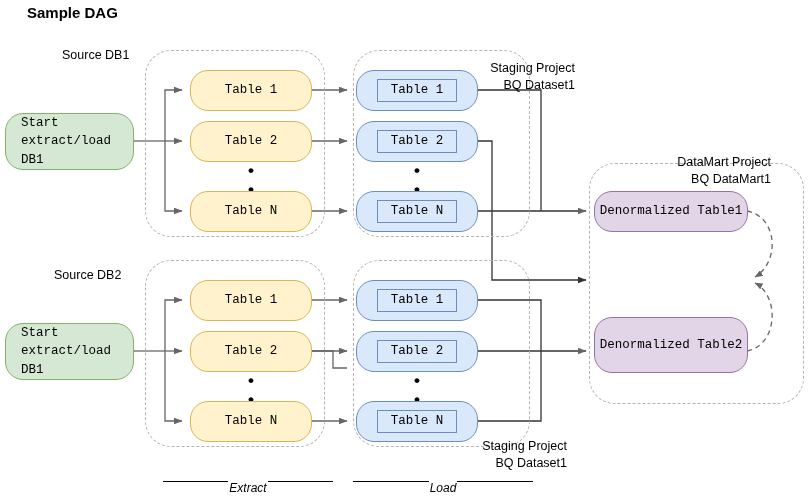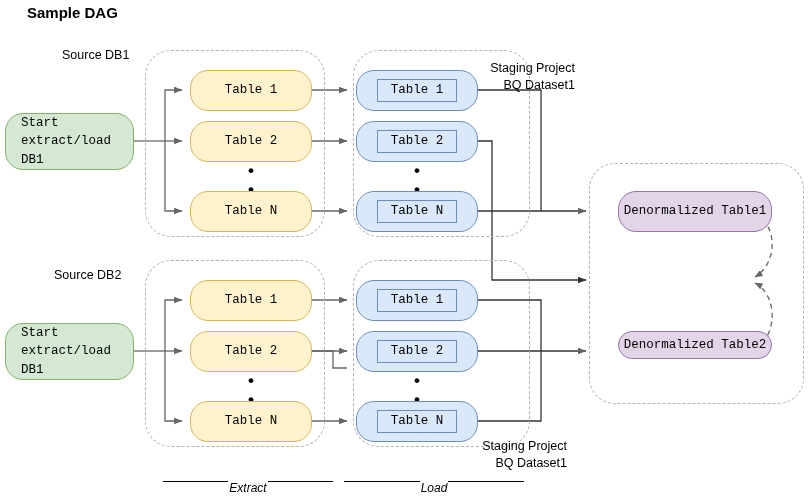--- a/index.html
+++ b/index.html
@@ -51,21 +51,20 @@
     background: #fff2cc;
     border: 1.3px solid #d6b656;
   }
   .node-blue {
     background: #dae8fc;
     border: 1.3px solid #6c8ebf;
   }
   .node-purple {
     background: #e1d5e7;
     border: 1.3px solid #9673a6;
-    margin-left: 24px;
   }
   .inner-box {
     border: 1.2px solid #6c8ebf;
     background: transparent;
     padding: 3px 13px;
     font-size: 12.5px;
     line-height: 1.2;
   }
   .group-box {
     position: absolute;
@@ -184,20 +183,22 @@
   <div class="group-box" style="left:145px; top:260px; width:180px; height:187px;"></div>
   <div class="group-box" style="left:353px; top:260px; width:177px; height:187px;"></div>
   <div class="group-box" style="left:589px; top:163px; width:215px; height:241px;"></div>
 
   <div class="caption" style="left:62px; top:47px;">Source DB1</div>
   <div class="caption" style="left:54px; top:267px;text-align:right;">Source DB2</div>
   <div class="caption right" style="left:410px; top:60px; width:165px;">Staging Project
 BQ Dataset1</div>
   <div class="caption right" style="left:400px; top:438px; width:167px;">Staging Project
 BQ Dataset1</div>
+  <div class="caption right" style="left:620px; top:154px; width:151px;">DataMart Project
+BQ DataMart1</div>
 
   <div class="node node-green" style="left:5px; top:113px; width:129px; height:57px;">
     <span>Start extract/load DB1</span>
   </div>
   <div class="node node-green" style="left:5px; top:323px; width:129px; height:57px;">
     <span>Start extract/load DB1</span>
   </div>
 
   <div class="node node-yellow" style="left:190px; top:70px; width:122px; height:41px;">
     <span>Table 1</span>
@@ -251,30 +252,30 @@
     <span>•</span>
     <span style="margin-top:9px;">•</span>
   </div>
   <div class="node node-blue" style="left:356px; top:401px; width:122px; height:41px;">
     <span class="inner-box">Table N</span>
   </div>
 
   <div class="node node-purple" style="left:594px; top:191px; width:154px; height:41px;">
     <span>Denormalized Table1</span>
   </div>
-  <div class="node node-purple" style="left:594px; top:331px; width:154px; height:28px;">
+  <div class="node node-purple" style="left:594px; top:317px; width:154px; height:56px;">
     <span>Denormalized Table2</span>
   </div>
 
   <div class="phase" style="left:163px; top:481px; width:170px;">
     <span class="rule"></span>
     <span class="lbl">Extract</span>
     <span class="rule"></span>
   </div>
-  <div class="phase" style="left:344px; top:481px; width:180px;">
+  <div class="phase" style="left:353px; top:481px; width:180px;">
     <span class="rule"></span>
     <span class="lbl">Load</span>
     <span class="rule"></span>
   </div>
   <div class="phase" style="left:610px; top:505px; width:190px;">
     <span class="rule"></span>
     <span class="lbl">Transform</span>
     <span class="rule"></span>
   </div>
 

